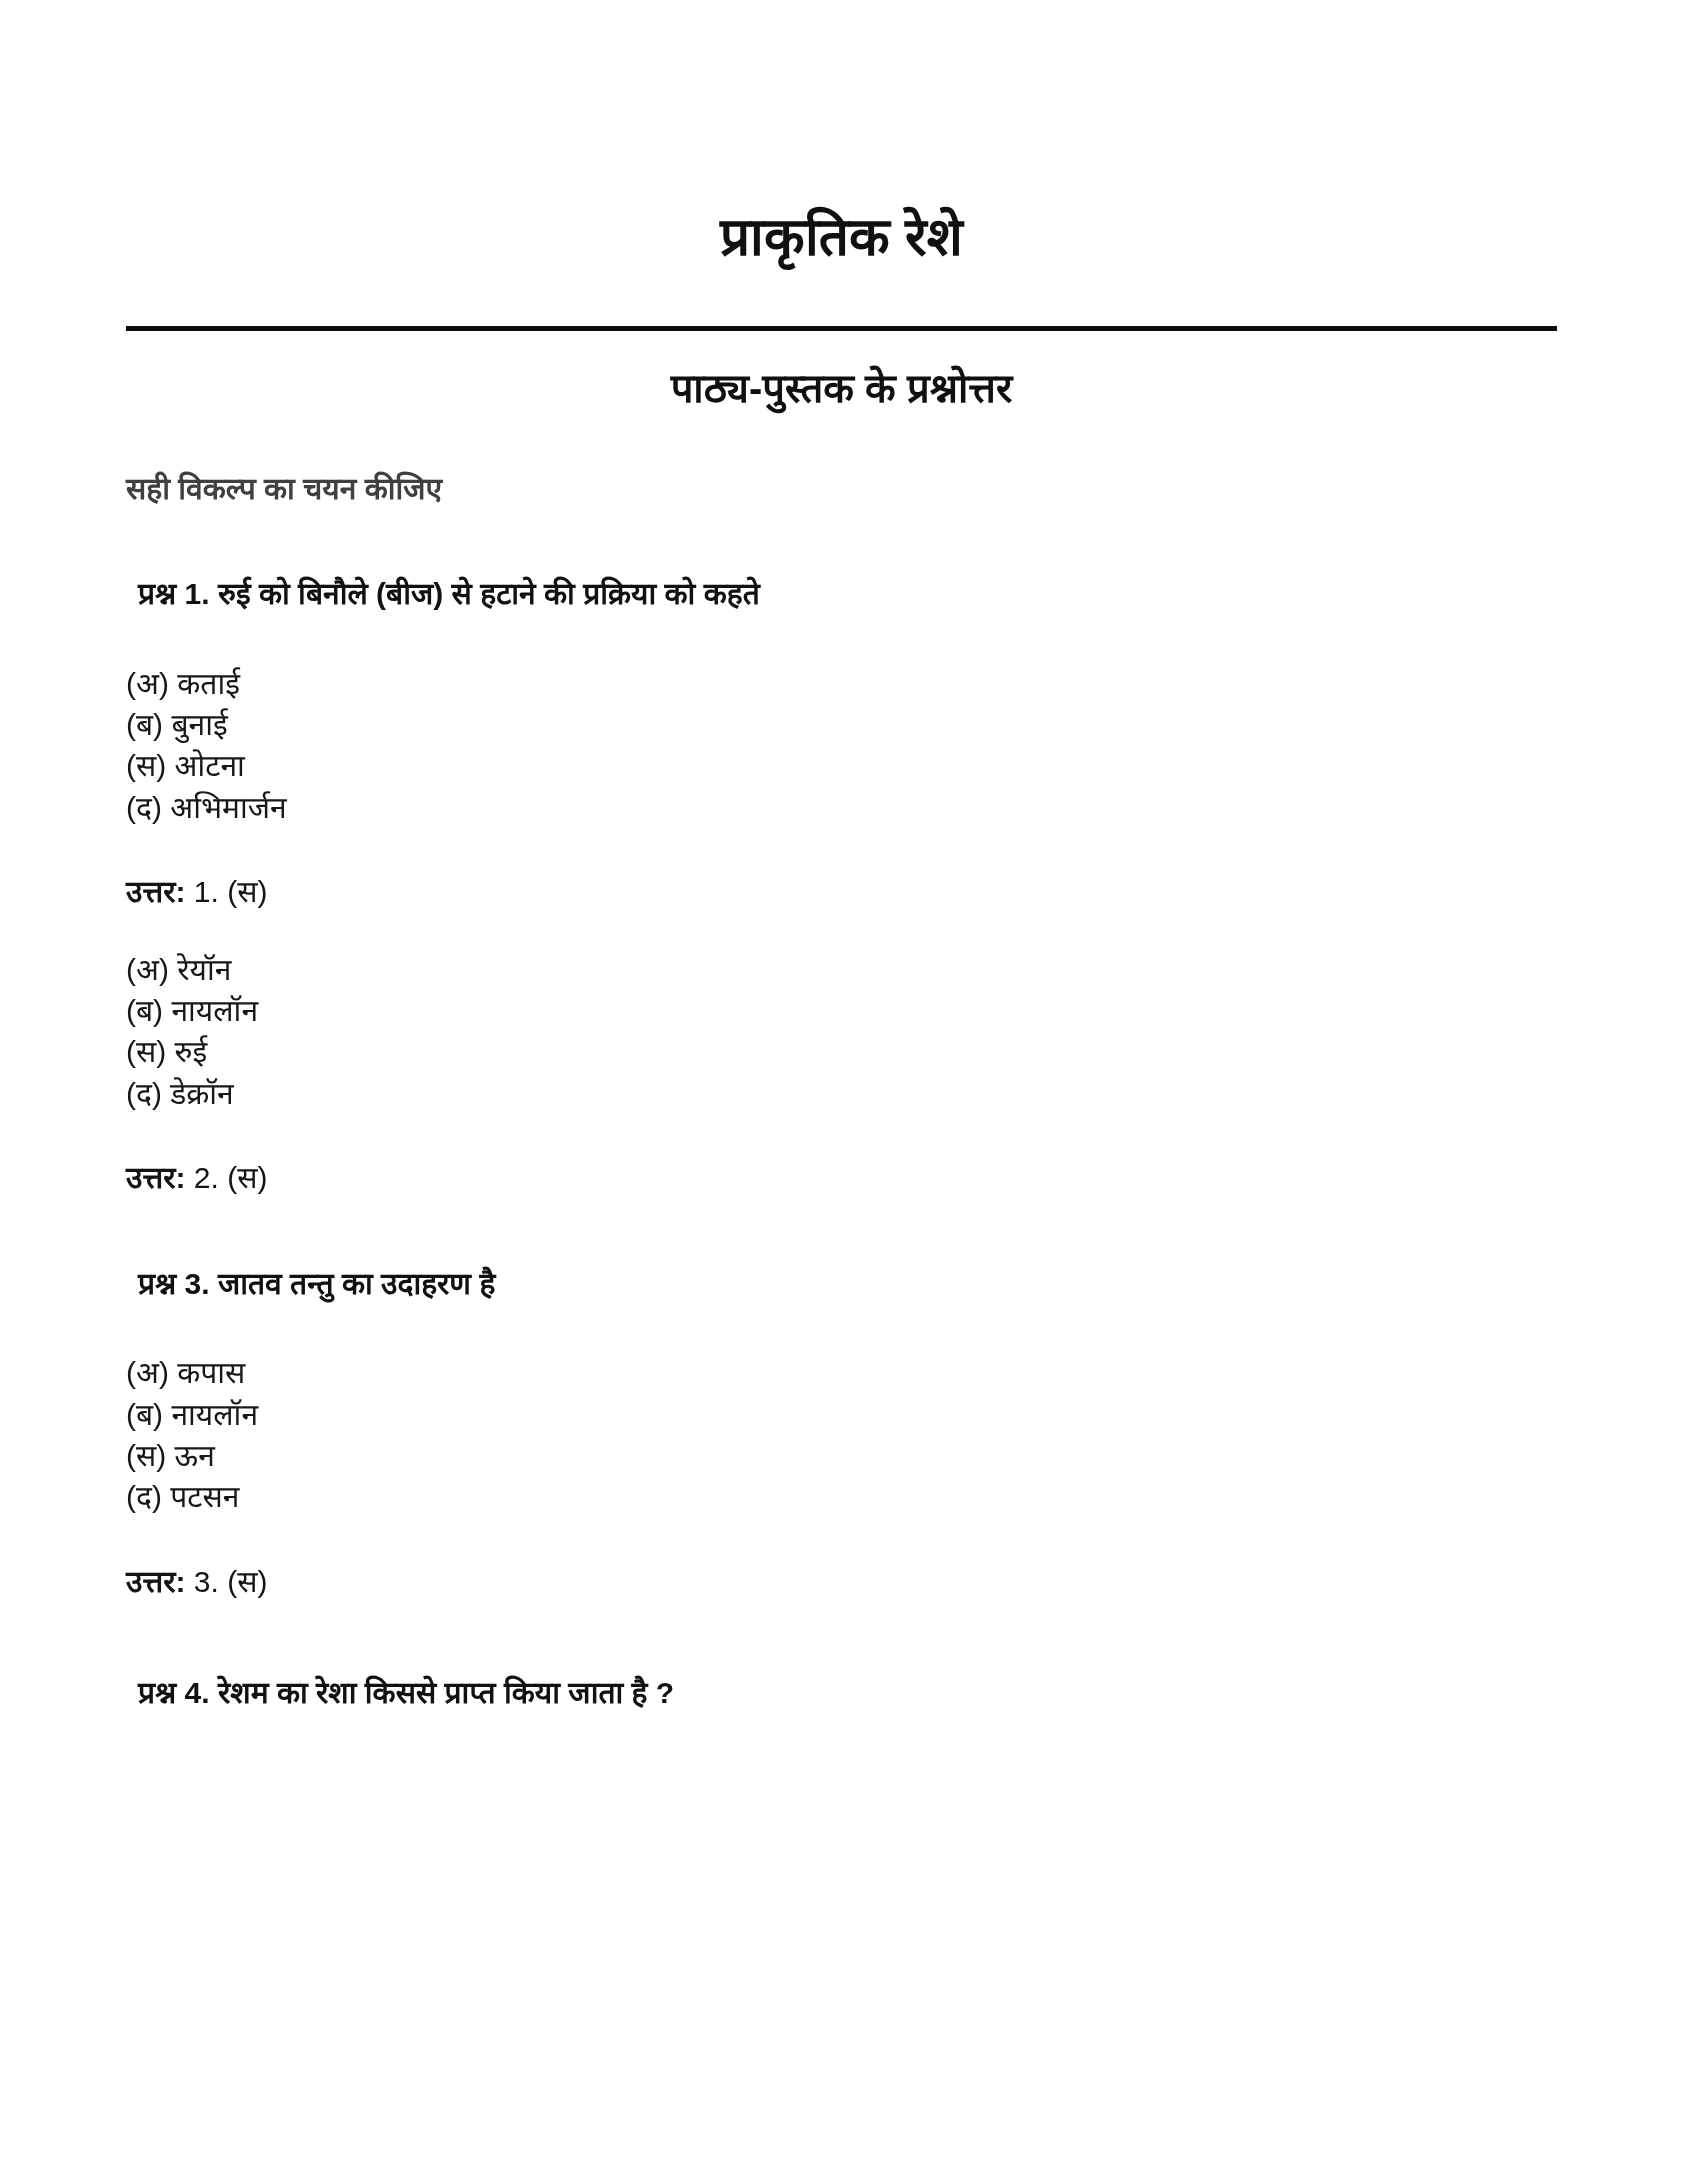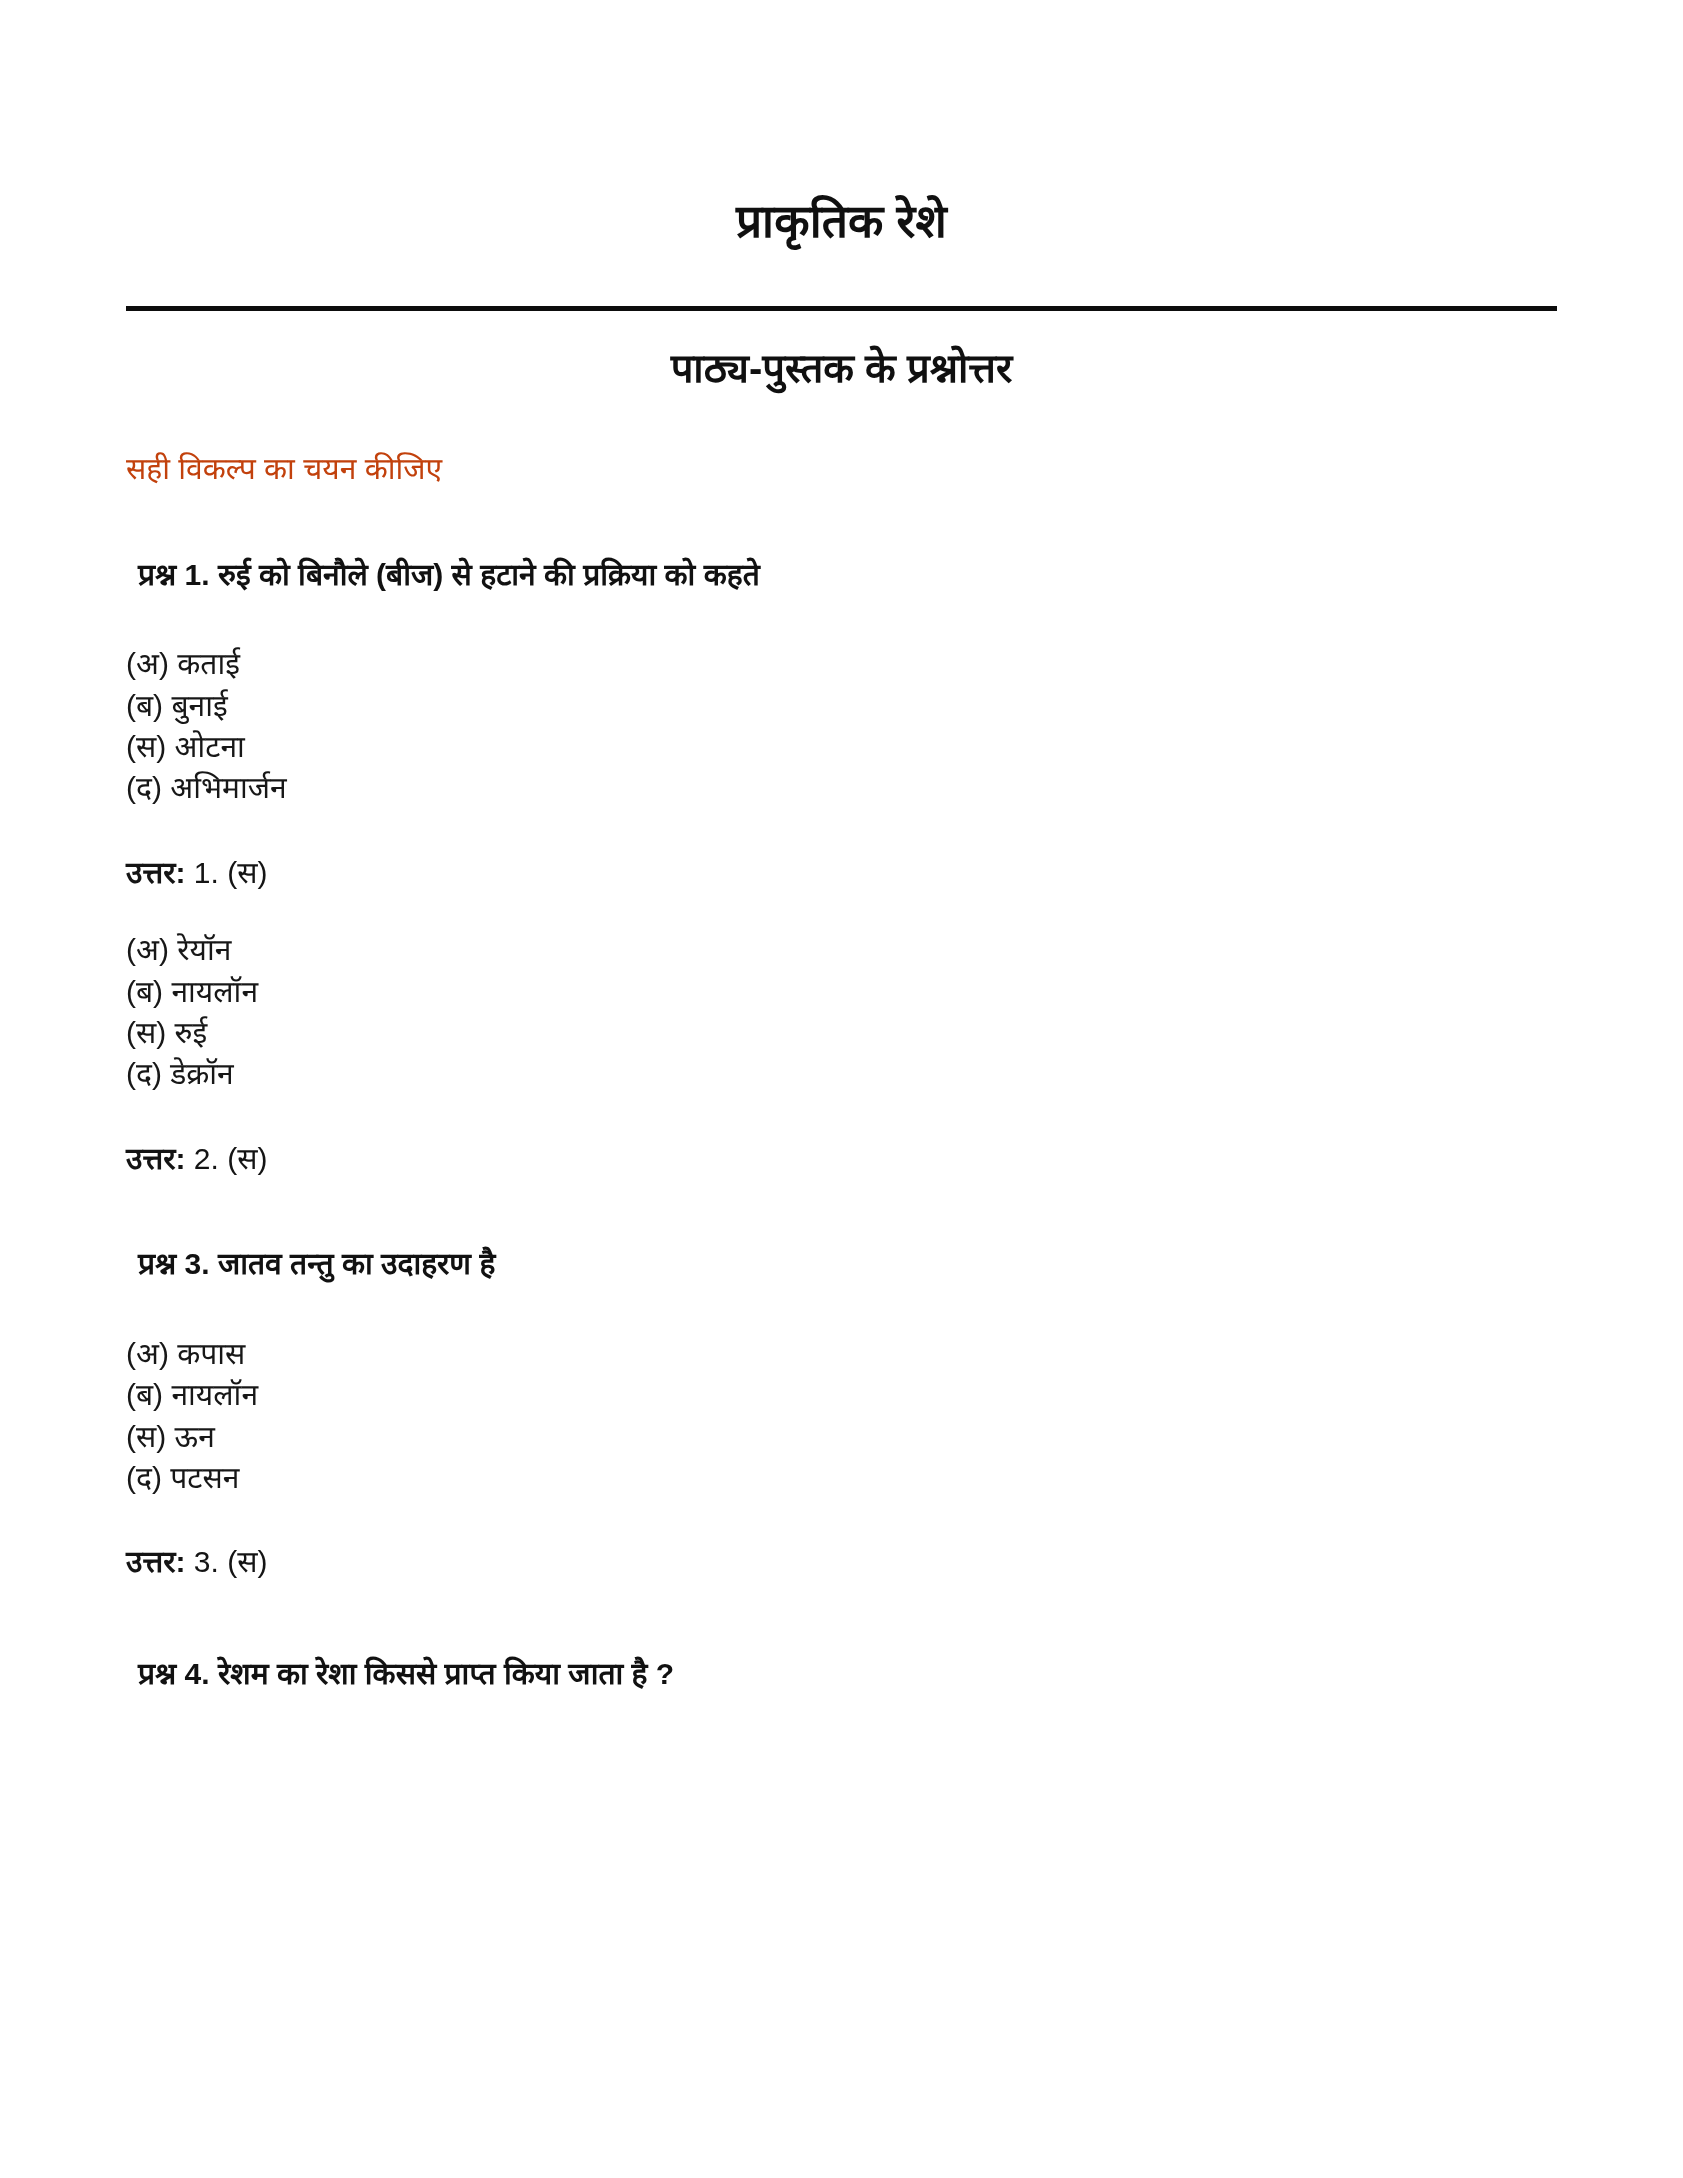--- a/index.html
+++ b/index.html
@@ -23,24 +23,24 @@
     inset: 0;
     padding: 0;
     box-sizing: border-box;
   }
 
   
   .doc-title {
     text-align: center;
     font-family: "Liberation Sans", "DejaVu Sans", sans-serif;
     font-weight: bold;
-    font-size: 46px;
+    font-size: 53px;
     line-height: 1.2;
     letter-spacing: 0.2px;
-    margin: 1px;
+    margin: 12px;
     padding-top: 193px;
     color: #101010;
   }
 
   
   .rule {
     margin: 57px 126px 0 126px;
     border: 0;
     border-top: 5px solid #0d0d0d;
     height: 0;
@@ -60,26 +60,26 @@
 
   
   .content {
     margin: 0;
     padding: 0 126px;
     box-sizing: border-box;
   }
 
   .instruction {
     font-family: "Liberation Sans", "DejaVu Sans", sans-serif;
-    font-weight: normal;
+    font-weight: bold;
     font-size: 30px;
     line-height: 1.35;
     margin: 0;
     padding-top: 57px;
-    color: #c2410c;
+    color: #404040;
   }
 
   .qblock {
     margin: 0;
     padding: 0;
   }
 
   .question {
     font-family: "Liberation Sans", "DejaVu Sans", sans-serif;
     font-weight: bold;

